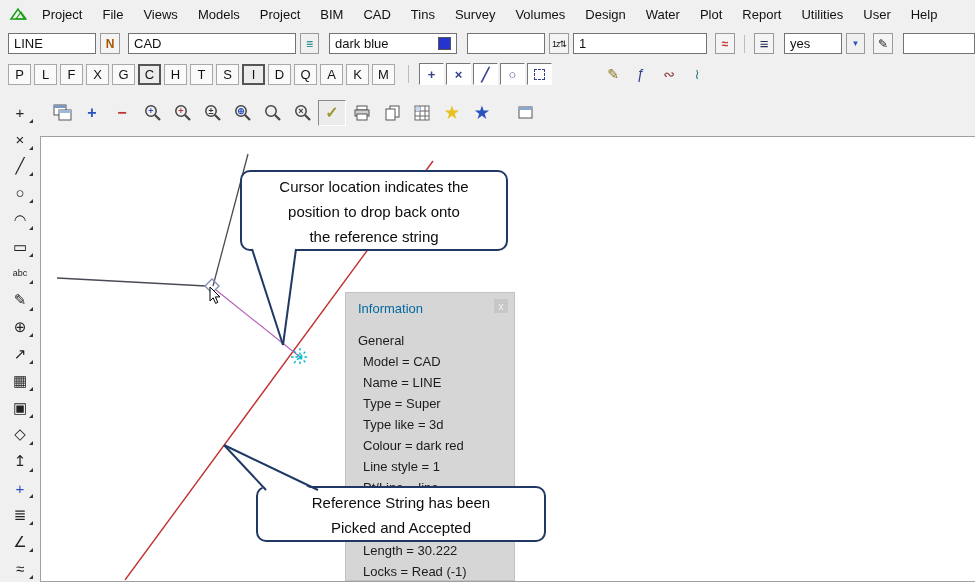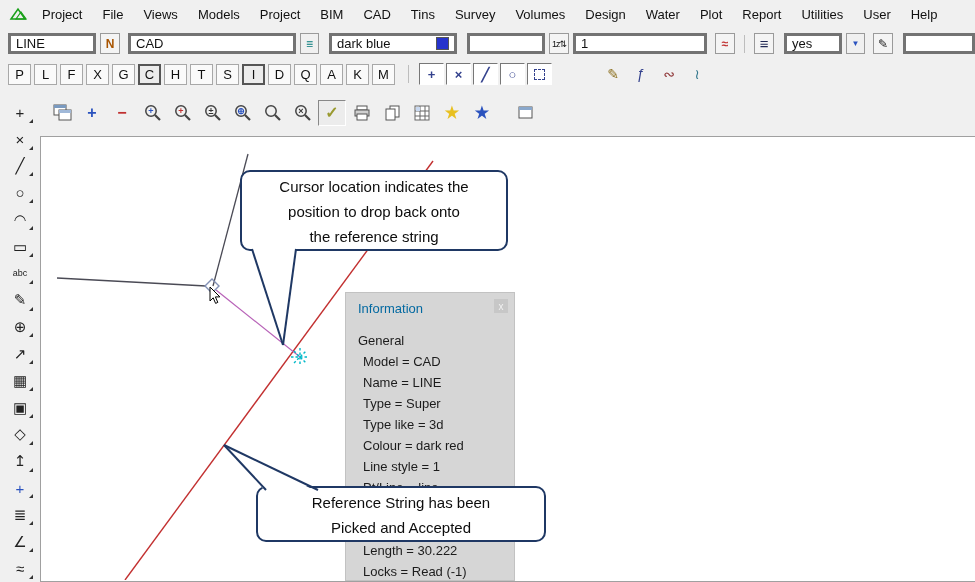--- a/index.html
+++ b/index.html
@@ -7,21 +7,21 @@
     width: 975px; height: 582px; overflow: hidden; position: relative;
     background: #f0f0f0; color: #111;
     font-family: "Liberation Sans", sans-serif; font-size: 13px;
   }
   
   .menubar { display: flex; align-items: center; height: 28px; padding-left: 6px; background: #f0f0f0; }
   .logo-wrap { width: 26px; display: flex; justify-content: center; }
   .menu-item { padding: 5px 10px; white-space: nowrap; cursor: default; }
   
   .toolbar2 { display: flex; align-items: center; height: 31px; padding: 0 0 0 8px; gap: 4px; }
-  .field { height: 21px; background: #fff; border: 3px solid #737373; display: flex; align-items: center; justify-content: space-between; padding: 3px 5px; overflow: hidden; white-space: nowrap; }
+  .field { height: 21px; background: #fff; border: 1px solid #737373; display: flex; align-items: center; justify-content: space-between; padding: 3px 5px; overflow: hidden; white-space: nowrap; }
   .tb-btn { height: 21px; min-width: 20px; border: 1px solid #9a9a9a; background: #f4f4f4; display: flex; align-items: center; justify-content: center; padding: 0 2px; font-size: 12px; }
   .combo-btn { width: 19px; height: 21px; border: 1px solid #9a9a9a; background: #f0f0f0; display: flex; align-items: center; justify-content: center; font-size: 10px; }
   .swatch { width: 13px; height: 13px; border: 1px solid #555; display: inline-block; }
   .micro { font-size: 9px; letter-spacing: -1px; }
   .vsep { width: 1px; height: 18px; background: #bdbdbd; margin: 0 5px; }
   
   .toolbar3 { display: flex; align-items: center; height: 30px; padding-left: 8px; gap: 3px; }
   .letter-btn { width: 23px; height: 21px; display: flex; align-items: center; justify-content: center; background: #fafafa; border: 1px solid #a8a8a8; font-size: 13px; }
   .letter-btn.active { border: 2px solid #555; background: #ececec; }
   .snap-btn { width: 25px; height: 22px; display: flex; align-items: center; justify-content: center; background: #fff; border: 1px solid #9a9a9a; border-color: #777 #fff #fff #777; margin-left: 2px; }

